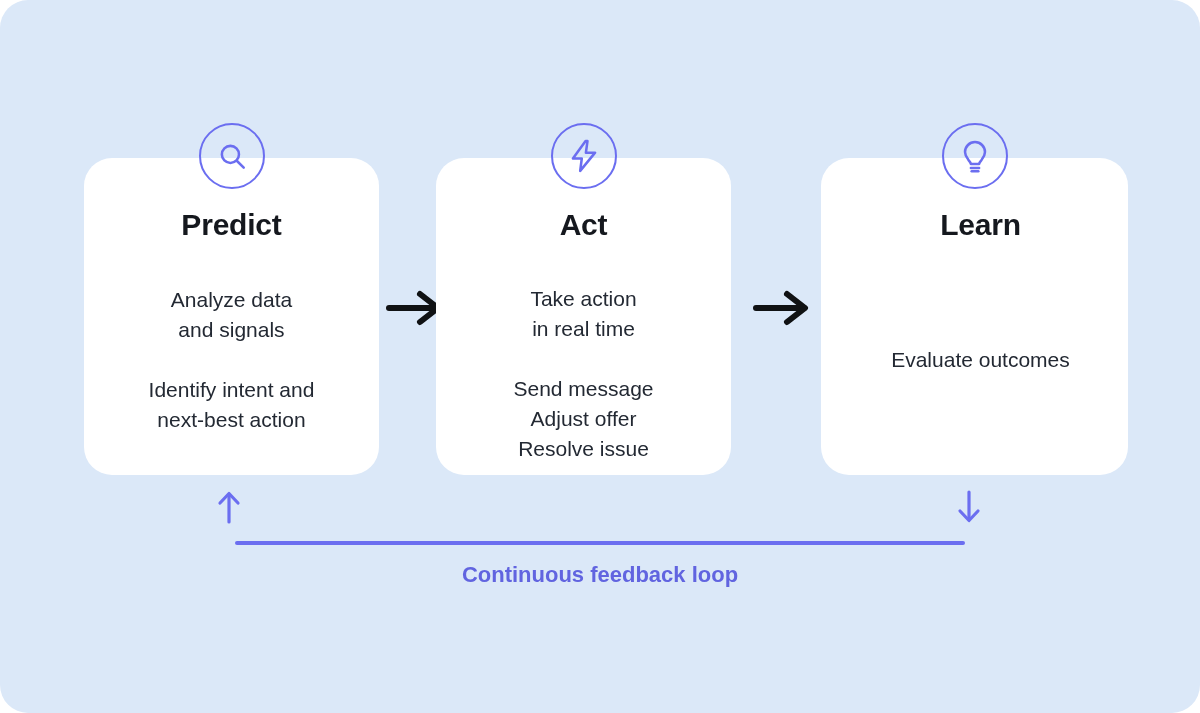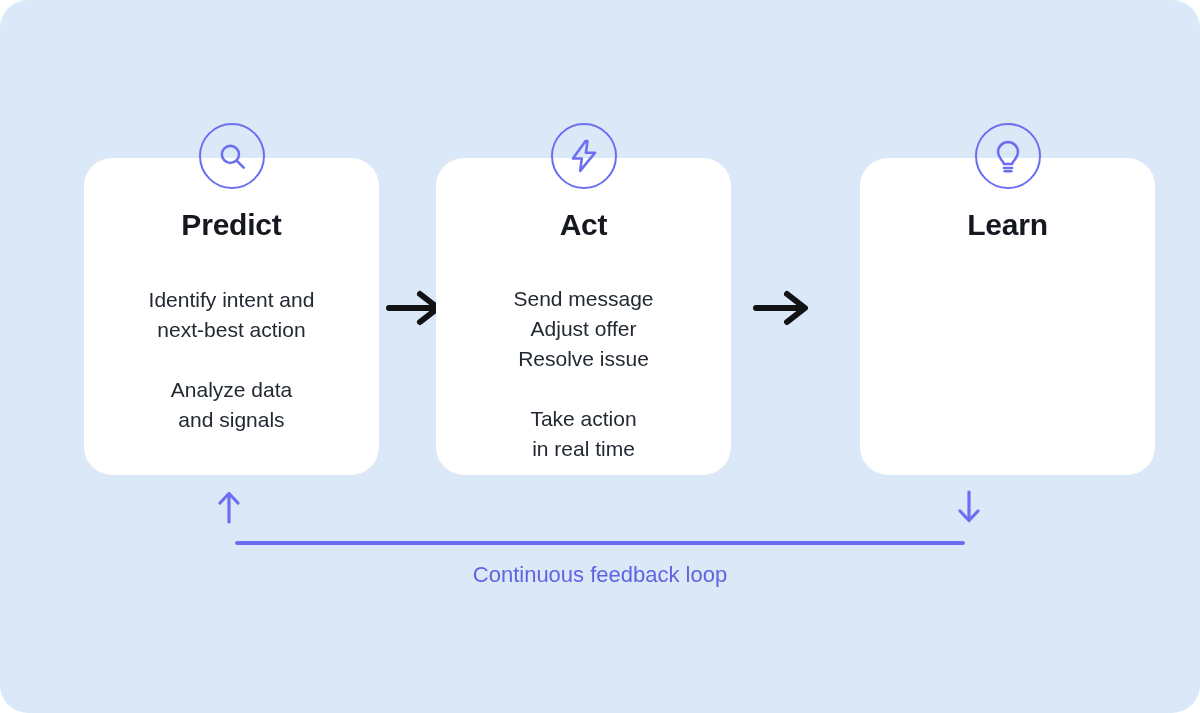--- a/index.html
+++ b/index.html
@@ -19,21 +19,21 @@
   .card {
     position: absolute;
     top: 158px;
     width: 295px;
     height: 317px;
     background: var(--card-bg, #ffffff);
     border-radius: 28px;
   }
   .card-1 { left: 84px; }
   .card-2 { left: 436px; }
-  .card-3 { left: 860px; }
+  .card-3 { left: 821px; padding-left: 12px; }
   .icon-circle {
     position: absolute;
     top: -35px;
     left: 50%;
     transform: translateX(-50%);
     width: 66px;
     height: 66px;
     box-sizing: border-box;
     border: 2.5px solid var(--accent, #6b6ef0);
     border-radius: 50%;
@@ -120,67 +120,68 @@
     background: var(--accent, #6b6ef0);
   }
   .loop-label {
     position: absolute;
     left: 0;
     top: 562px;
     width: 100%;
     text-align: center;
     font-size: 22px;
     color: var(--loop-text, #6164e0);
+    font-weight: bold;
   }
 </style>
 </head>
 <body style="background: rgb(255, 255, 255);">
 
 <div class="stage">
   <div class="panel">
 
     <div class="card card-1">
       <div class="icon-circle">
         <svg viewBox="0 0 24 24" aria-hidden="true">
           <circle cx="11" cy="11" r="5.4"></circle>
           <line x1="15" y1="15" x2="19.4" y2="19.4"></line>
         </svg>
       </div>
       <div class="card-content">
         <div class="card-title">Predict</div>
         <div class="card-body">
+          <p>Analyze data
+and signals</p>
           <p>Identify intent and
 next-best action</p>
-          <p>Analyze data
-and signals</p>
         </div>
       </div>
     </div>
 
     <div class="flow-arrow flow-arrow-1">
       <svg viewBox="0 0 58 36" aria-hidden="true">
         <line x1="4" y1="18" x2="52" y2="18"></line>
         <polyline points="35,4 53,18 35,32"></polyline>
       </svg>
     </div>
 
     <div class="card card-2">
       <div class="icon-circle">
         <svg viewBox="0 0 24 24" aria-hidden="true">
           <path d="M13 2.6 L5 13.6 H10.6 L9.6 21.4 L19 9.9 H13.2 L14.2 2.6 Z"></path>
         </svg>
       </div>
       <div class="card-content">
         <div class="card-title">Act</div>
         <div class="card-body">
+          <p>Take action
+in real time</p>
           <p>Send message
 Adjust offer
 Resolve issue</p>
-          <p>Take action
-in real time</p>
         </div>
       </div>
     </div>
 
     <div class="flow-arrow flow-arrow-2">
       <svg viewBox="0 0 58 36" aria-hidden="true">
         <line x1="4" y1="18" x2="52" y2="18"></line>
         <polyline points="35,4 53,18 35,32"></polyline>
       </svg>
     </div>
@@ -189,20 +190,21 @@
       <div class="icon-circle">
         <svg viewBox="0 0 24 24" aria-hidden="true">
           <path d="M12 3.2 a6.3 6.3 0 0 1 6.3 6.3 c0 2.2 -1 3.6 -2.1 4.9 c-0.8 0.9 -1.4 1.6 -1.6 2.7 h-5.2 c-0.2 -1.1 -0.8 -1.8 -1.6 -2.7 C6.7 13.1 5.7 11.7 5.7 9.5 A6.3 6.3 0 0 1 12 3.2 Z"></path>
           <line x1="9.4" y1="19.6" x2="14.6" y2="19.6"></line>
           <line x1="9.9" y1="21.6" x2="14.1" y2="21.6"></line>
         </svg>
       </div>
       <div class="card-content">
         <div class="card-title">Learn</div>
         <div class="card-body">
+          <p>Evaluate outcomes</p>
         </div>
       </div>
     </div>
 
     <div class="loop-arrow loop-up-arrow">
       <svg viewBox="0 0 28 34" aria-hidden="true">
         <line x1="14" y1="32" x2="14" y2="5"></line>
         <polyline points="5,13 14,3.5 23,13"></polyline>
       </svg>
     </div>

